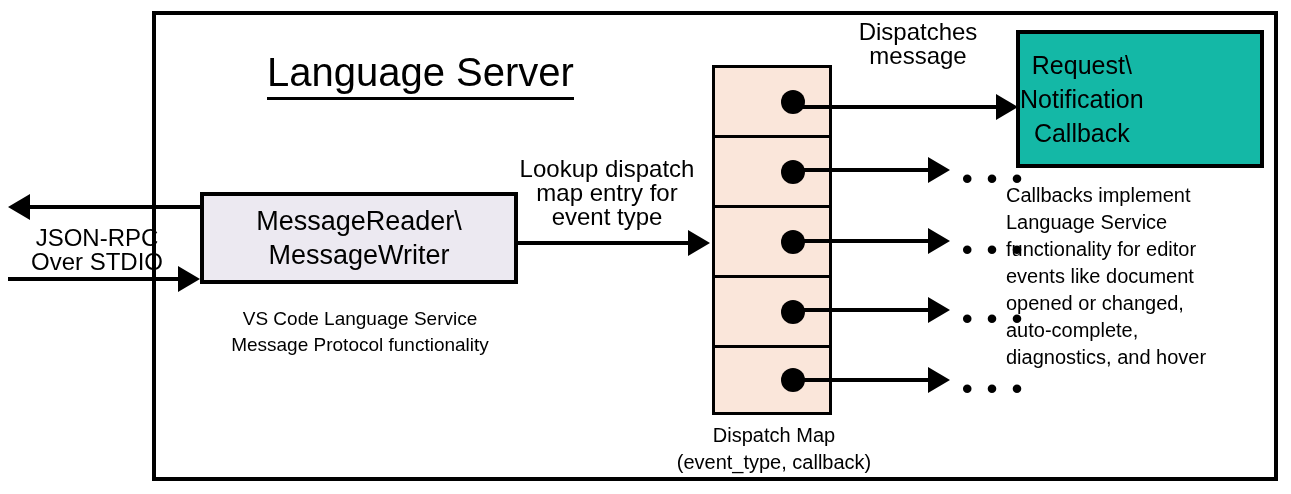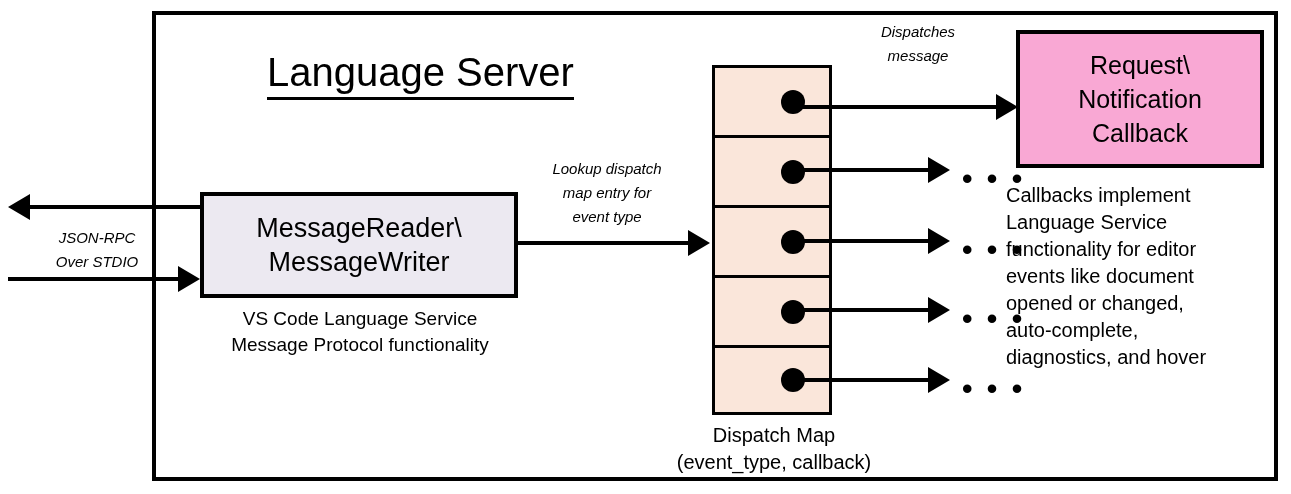--- a/index.html
+++ b/index.html
@@ -49,33 +49,32 @@
 
   .arrow-left, .arrow-right {
     width: 0; height: 0;
     border-top: 13px solid transparent;
     border-bottom: 13px solid transparent;
   }
   .arrow-right { border-left: 22px solid #000000; }
   .arrow-left  { border-right: 22px solid #000000; }
 
   .ital-label {
-    font-style: italic;
-    font-size: 15px;
+    font-size: 24px;
     line-height: 24px;
     text-align: center;
     white-space: pre-line;
   }
 
   
   #reader-box {
     left: 200px;
     top: 192px;
     width: 318px;
-    height: 106px;
+    height: 92px;
     background: #ecead4;
     background: #ece9f1;
     border: 4px solid #000000;
     box-sizing: border-box;
     display: flex;
     align-items: center;
     justify-content: center;
   }
   #reader-box .boxtext {
     font-size: 27px;
@@ -128,26 +127,26 @@
     line-height: 27px;
     white-space: pre-line;
   }
 
   
   #callback-box {
     left: 1016px;
     top: 30px;
     width: 248px;
     height: 138px;
-    background: #f9a8d4;
+    background: #14b8a6;
     border: 4px solid #000000;
     box-sizing: border-box;
     display: flex;
     align-items: center;
-    justify-content: center;
+    justify-content: flex-start;
   }
   #callback-box .boxtext {
     font-size: 25px;
     line-height: 34px;
     text-align: center;
     white-space: pre-line;
   }
   #callback-caption {
     left: 1006px;
     top: 182px;

